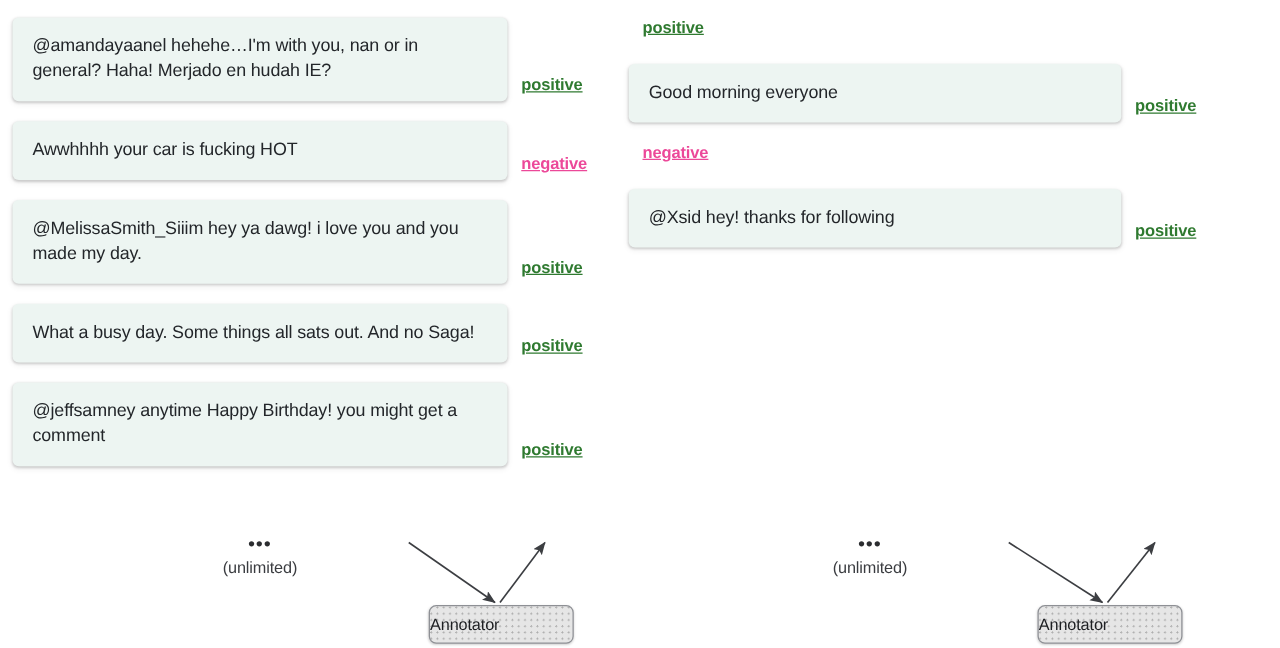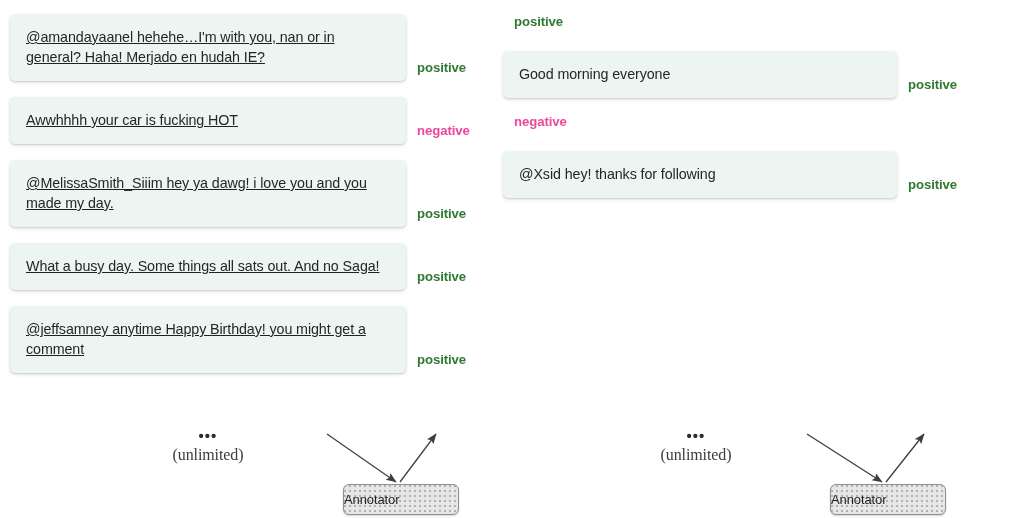--- a/index.html
+++ b/index.html
@@ -48,21 +48,21 @@
   .card {
     background: #edf5f2;
     border-radius: 5px;
     box-sizing: border-box;
     padding: 13px 16px 14px 16px;
     box-shadow: 0 1px 2px rgba(0,0,0,0.16), 0 2px 5px rgba(0,0,0,0.07);
     display: flex;
     align-items: center;
     flex: 0 0 auto;
   }
-  .column-left  .card { width: 396px; text-decoration: underline; }
+  .column-left  .card { width: 396px; }
   .column-right .card { width: 394px; }
 
   .card-text {
     font-size: 14.3px;
     line-height: 20px;
     letter-spacing: -0.1px;
     color: #23262a;
     word-break: break-word;
   }
 
@@ -71,20 +71,21 @@
     flex: 1 1 auto;
     display: flex;
     align-items: flex-end;
     justify-content: flex-start;
     padding-left: 11px;
     padding-bottom: 6px;
     font-size: 13.2px;
     font-weight: bold;
     letter-spacing: -0.1px;
     white-space: nowrap;
+    text-decoration: underline;
   }
   .label.positive { color: #2f7a30; }
   .label.negative { color: #ec4899; }
   .label.neutral  { color: #121416; }
 
   
   .unlimited {
     position: absolute;
     text-align: center;
     width: 140px;
@@ -94,24 +95,23 @@
 
   .unlimited-dots {
     font-size: 15px;
     font-weight: bold;
     line-height: 8px;
     letter-spacing: 1px;
     color: #2b2d30;
   }
   .unlimited-text {
     margin-top: 6px;
-    font-size: 16px;
+    font-size: 13px;
     color: #3a3c40;
     letter-spacing: -0.1px;
-    font-family: Liberation Serif, serif;
   }
 
   
   .annotator {
     position: absolute;
     width: 114px;
     height: 29px;
     border: 1px solid #8e9095;
     border-radius: 6px;
     background-color: #e6e6e6;

